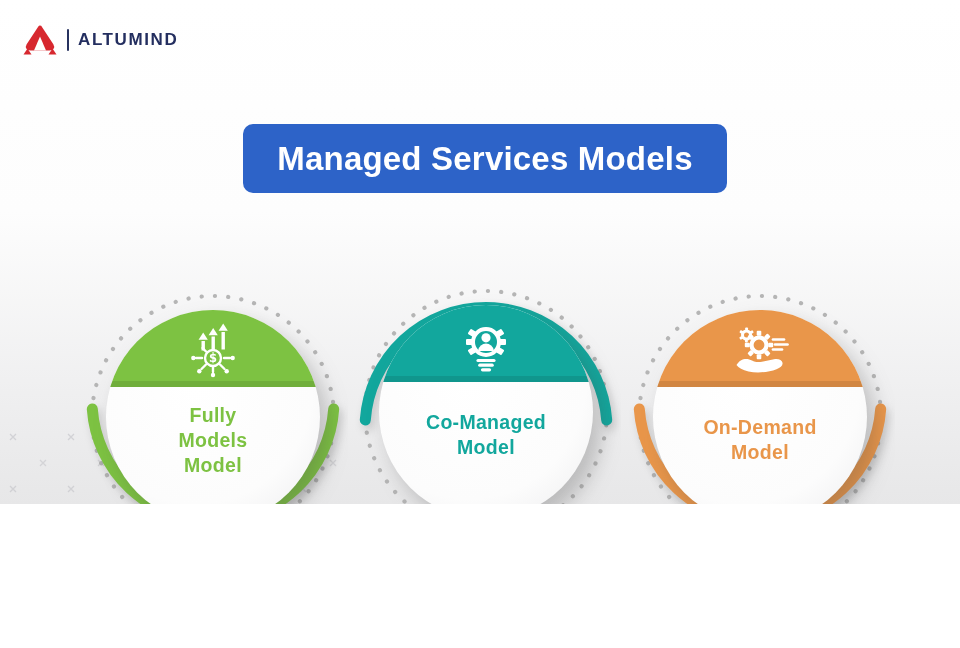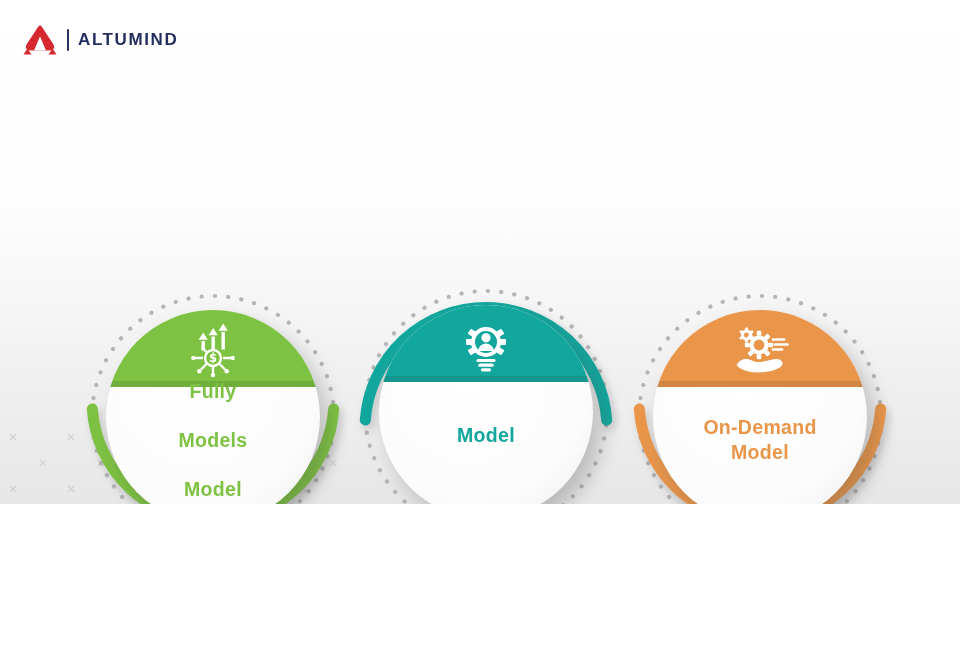--- a/index.html
+++ b/index.html
@@ -73,20 +73,23 @@
     <svg class="logo-mark" viewBox="0 0 36 32">
       <path d="M18 3.5 L29.5 21 Q31.5 24.5 27.5 24.5 L8.5 24.5 Q4.5 24.5 6.5 21 Z" fill="#d7282f" stroke="#d7282f" stroke-width="4" stroke-linejoin="round"></path>
       <path d="M18 12.5 L24 26.5 L12 26.5 Z" fill="#ffffff"></path>
       <path d="M5.5 24.5 L9.5 30.5 L1.5 30.5 Z" fill="#d7282f"></path>
       <path d="M30.5 24.5 L34.5 30.5 L26.5 30.5 Z" fill="#d7282f"></path>
     </svg>
     <div class="logo-divider"></div>
     <div class="logo-text">ALTUMIND</div>
   </div>
 
+  <div class="banner" style="background-color: rgb(45, 99, 200);">
+    <div class="banner-text" style="color: rgb(255, 255, 255);">Managed Services Models</div>
+  </div>
 
   <div class="card" style="left:78px;top:282px">
     <svg class="ring" viewBox="0 0 270 270" width="270" height="270">
       <circle cx="135" cy="135" r="121" fill="none" stroke="#b5b5b5" stroke-width="4.2" stroke-dasharray="0.1 13.2" stroke-linecap="round"></circle>
       <g class="arc-g">
         <path d="M 14.3 127 A 121 121 0 0 0 255.7 127" fill="none" stroke-width="11" stroke-linecap="round" stroke="#7dc242"></path>
       </g>
       <g class="disc-g">
         <circle cx="135" cy="135" r="107" fill="url(#discGrad)"></circle>
       </g>
@@ -111,21 +114,21 @@
             <line x1="19.5" y1="27.5" x2="16" y2="24"></line>
           </g>
           <circle cx="6.8" cy="34" r="2.2"></circle>
             <circle cx="46.2" cy="34" r="2.2"></circle>
           <circle cx="12.8" cy="47.2" r="2.2"></circle>
             <circle cx="40.2" cy="47.2" r="2.2"></circle>
           <circle cx="26.5" cy="51" r="2.2"></circle>
         </g>
       </g>
     </svg>
-    <div class="card-label" style="color: rgb(125, 194, 66); gap: 24px;">
+    <div class="card-label" style="color: rgb(125, 194, 66);">
       <span>Fully</span>
       <span>Models</span>
       <span>Model</span>
     </div>
   </div>
 
   <div class="card" style="left:351px;top:277px">
     <svg class="ring" viewBox="0 0 270 270" width="270" height="270">
       <circle cx="135" cy="135" r="121" fill="none" stroke="#b5b5b5" stroke-width="4.2" stroke-dasharray="0.1 13.2" stroke-linecap="round"></circle>
       <g class="arc-g">
@@ -151,20 +154,21 @@
           <path d="M 20.2 28.2 A 7.9 7.9 0 0 1 35.8 28.2 L 35.8 29 L 20.2 29 Z"></path>
           <g stroke="#ffffff" stroke-width="3.2" stroke-linecap="round" fill="none">
             <line x1="20" y1="38.5" x2="36" y2="38.5"></line>
             <line x1="21.8" y1="43.2" x2="34.2" y2="43.2"></line>
             <line x1="24.5" y1="47.8" x2="31.5" y2="47.8"></line>
           </g>
         </g>
       </g>
     </svg>
     <div class="card-label" style="color: rgb(18, 167, 157);">
+      <span>Co-Managed</span>
       <span>Model</span>
     </div>
   </div>
 
   <div class="card" style="left:625px;top:282px">
     <svg class="ring" viewBox="0 0 270 270" width="270" height="270">
       <circle cx="135" cy="135" r="121" fill="none" stroke="#b5b5b5" stroke-width="4.2" stroke-dasharray="0.1 13.2" stroke-linecap="round"></circle>
       <g class="arc-g">
         <path d="M 14.3 127 A 121 121 0 0 0 255.7 127" fill="none" stroke-width="11" stroke-linecap="round" stroke="#e9964a"></path>
       </g>

